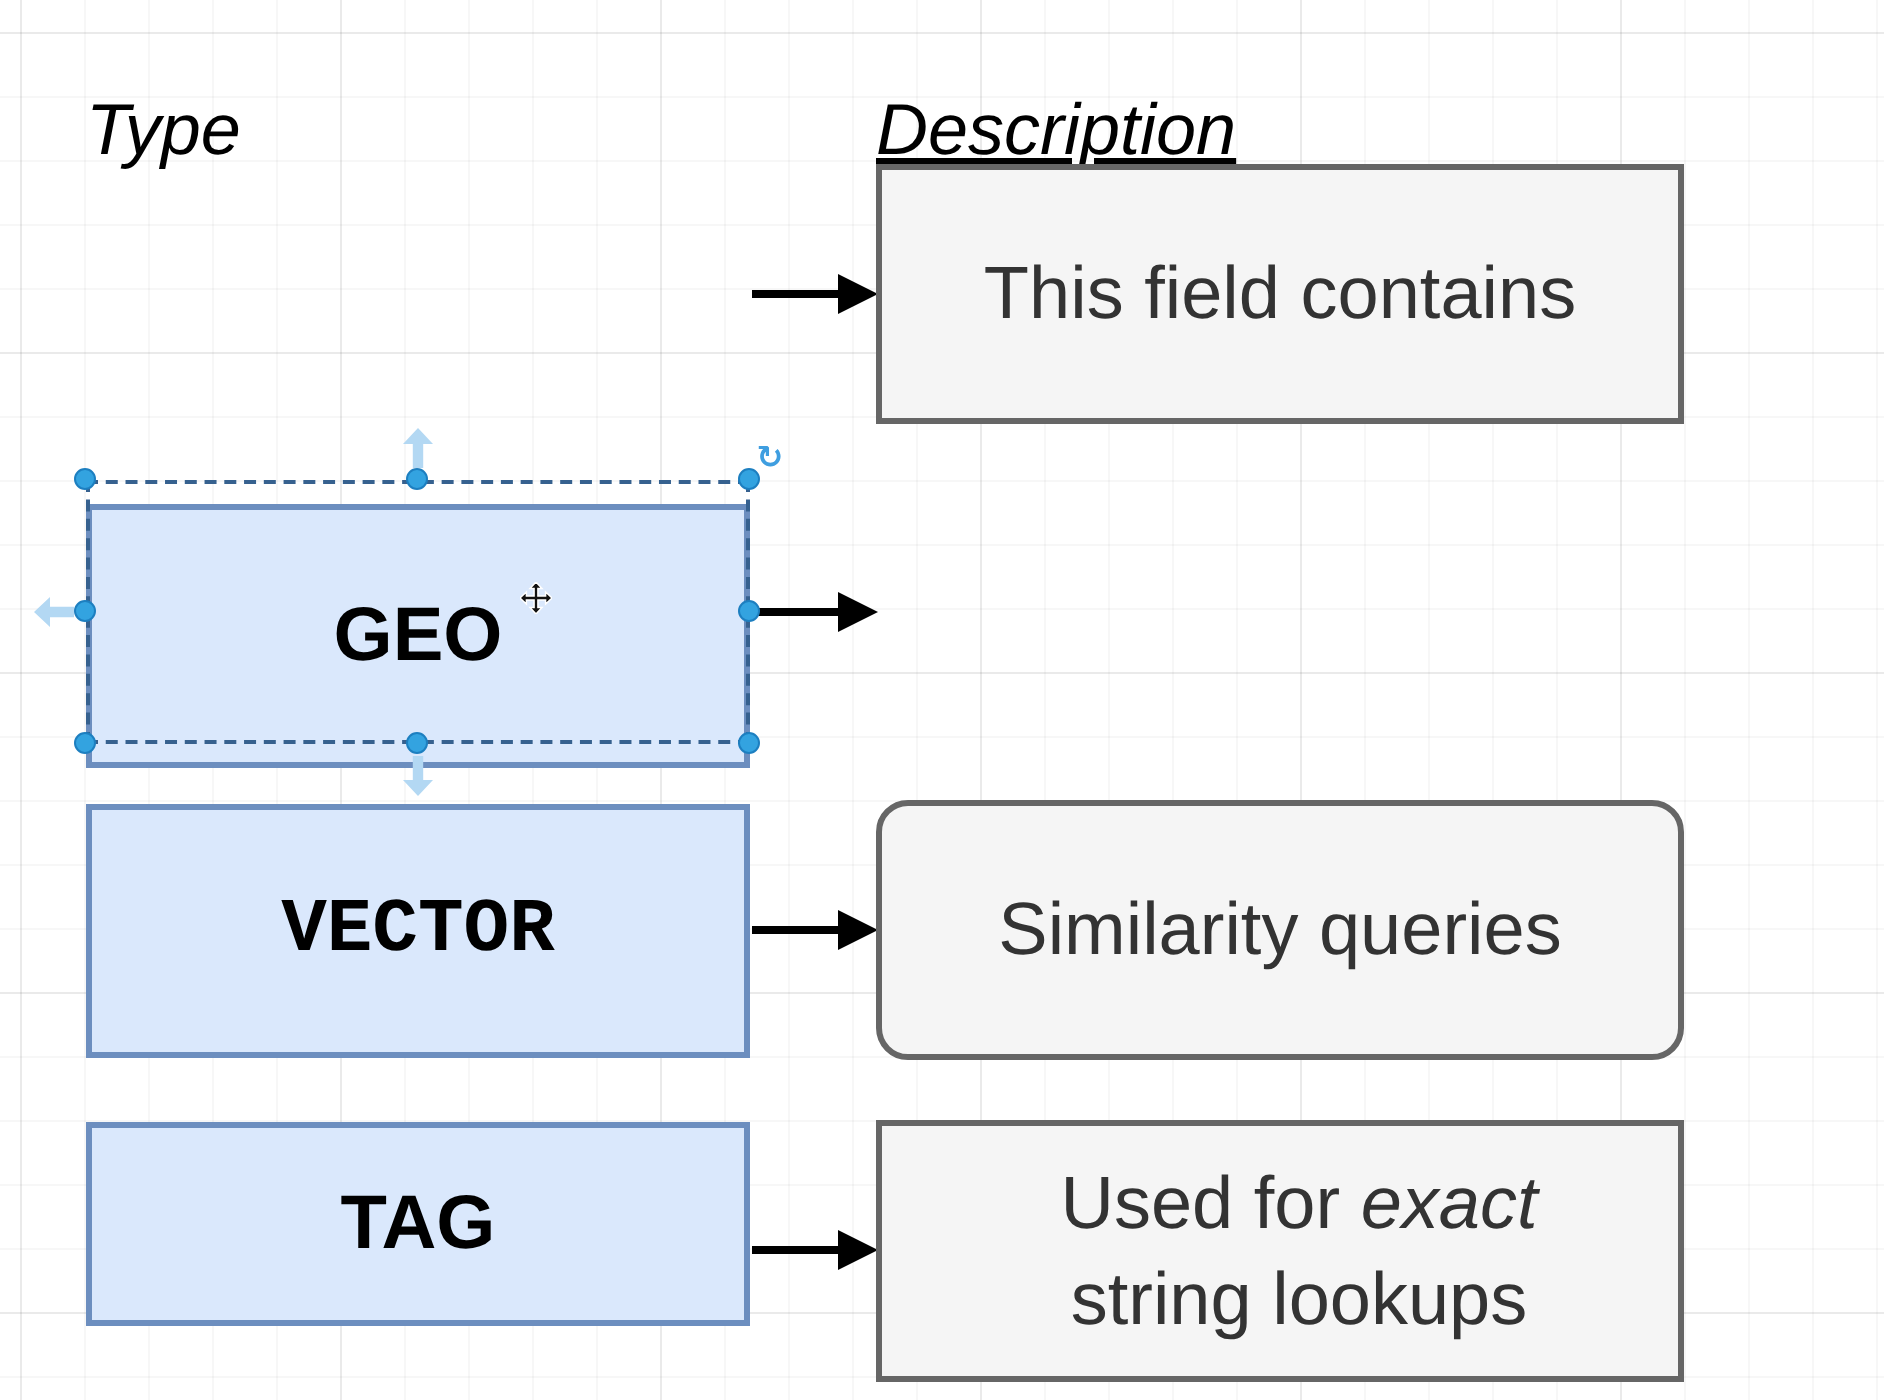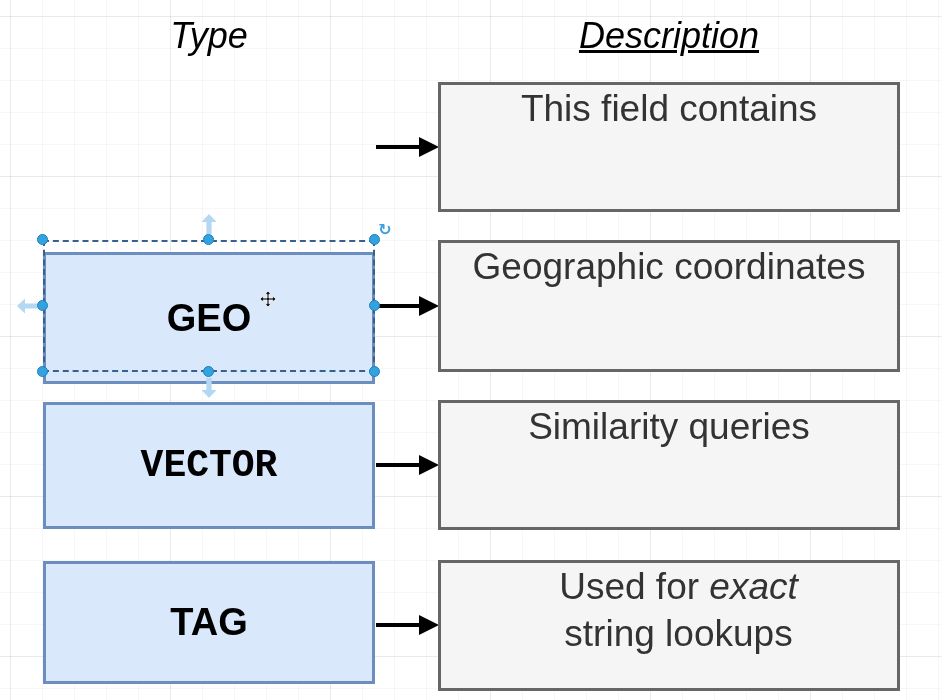--- a/index.html
+++ b/index.html
@@ -14,50 +14,50 @@
     background-color:#ffffff;
     background-image:
       linear-gradient(to right, rgba(0,0,0,0.05) 1px, transparent 1px),
       linear-gradient(to bottom, rgba(0,0,0,0.05) 1px, transparent 1px),
       linear-gradient(to right, rgba(0,0,0,0.03) 1px, transparent 1px),
       linear-gradient(to bottom, rgba(0,0,0,0.03) 1px, transparent 1px);
     background-size:160px 160px,160px 160px,32px 32px,32px 32px;
     background-position:10px 16px,10px 16px,10px 16px,10px 16px;
   }
   .col-header{
-    position:absolute;top:12px;height:48px;
-    display:flex;align-items:center;justify-content:center;
+    position:absolute;top:41px;height:48px;
+    display:flex;align-items:center;
     font-style:italic;font-size:36px;color:#000;
   }
   .col-header.type{left:43px;width:332px;}
   .col-header.desc{left:438px;width:462px;text-decoration:underline;}
 
   .tbox{
     position:absolute;left:43px;width:332px;
     box-sizing:border-box;
     background:#dae8fc;border:3px solid #6c8ebf;
     display:flex;align-items:center;justify-content:center;
   }
   .tbox .lbl{font-weight:bold;font-size:38px;color:#000;}
 
   .dbox{
-    position:absolute;left:438px;width:462px;
+    position:absolute;left:438px;width:404px;
     box-sizing:border-box;
     background:#f5f5f5;border:3px solid #666666;
-    display:flex;flex-direction:column;align-items:center;
+    display:flex;flex-direction:column;align-items:center;justify-content:center;
     font-size:37px;color:#333;line-height:1.28;text-align:center;
   }
 
   .tbox.r1{top:82px;height:130px;}
   .tbox.r2{top:252px;height:132px;}
   .tbox.r3{top:402px;height:127px;font-family:Liberation Mono, monospace;}
-  .tbox.r4{top:561px;height:123px;}
+  .tbox.r4{top:561px;height:102px;}
   .dbox.r1{top:82px;height:130px;}
   .dbox.r2{top:240px;height:132px;}
-  .dbox.r3{top:400px;height:130px;}
+  .dbox.r3{top:400px;height:130px;border-radius:16px;}
   .dbox.r4{top:560px;height:131px;padding-left:19px;}
 
   .conn{position:absolute;left:376px;width:63px;height:20px;}
   .conn .line{position:absolute;left:0;top:8px;width:45px;height:4px;background:#000;}
   .conn .head{position:absolute;left:43px;top:0;width:0;height:0;
     border-left:20px solid #000;border-top:10px solid transparent;border-bottom:10px solid transparent;}
   .conn.r1{top:137px;}
   .conn.r2{top:296px;}
   .conn.r3{top:455px;}
   .conn.r4{top:615px;}
@@ -98,23 +98,20 @@
   <div class="dbox r1">
     <div>This field contains</div>
   </div>
 
   <div class="tbox r2">
     <span class="lbl">GEO</span>
   </div>
   <div class="conn r2">
     <div class="line"></div>
     <div class="head"></div>
-  </div>
-  <div class="dbox r2">
-    <div>Geographic coordinates</div>
   </div>
 
   <div class="tbox r3">
     <span class="lbl">VECTOR</span>
   </div>
   <div class="conn r3">
     <div class="line"></div>
     <div class="head"></div>
   </div>
   <div class="dbox r3">

